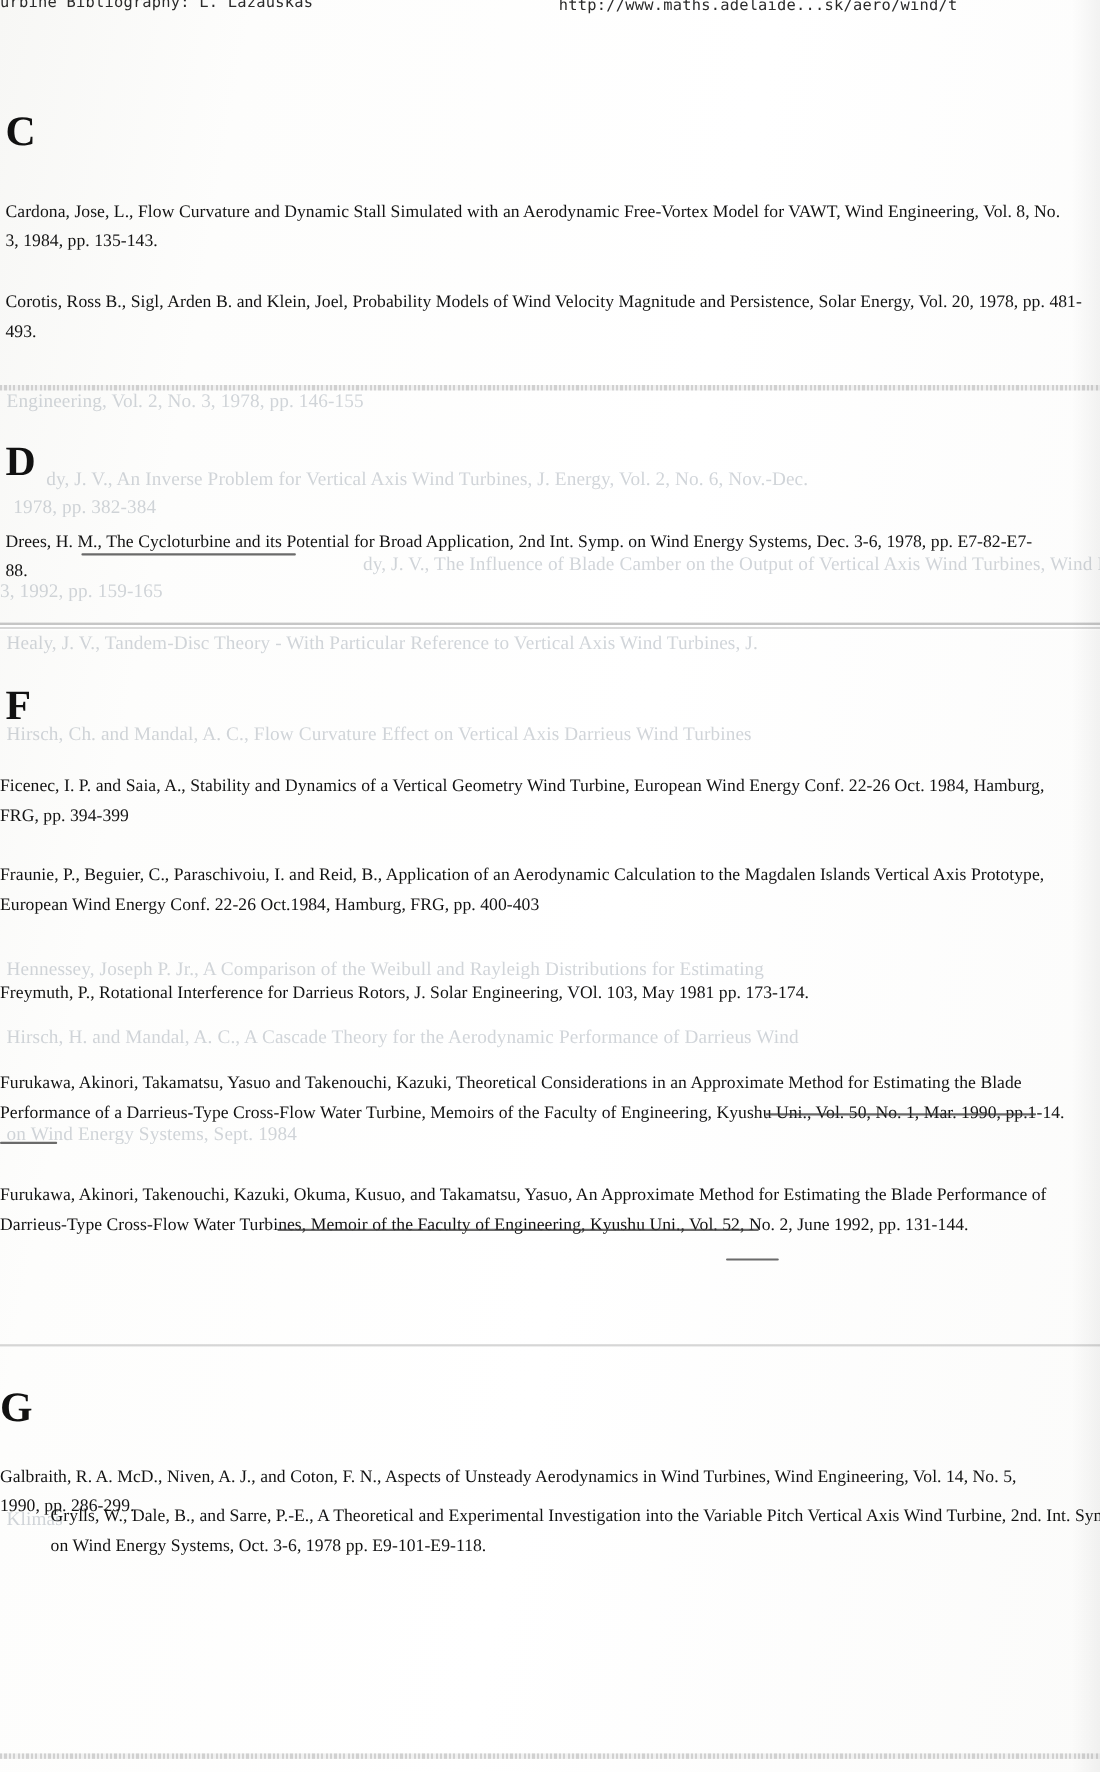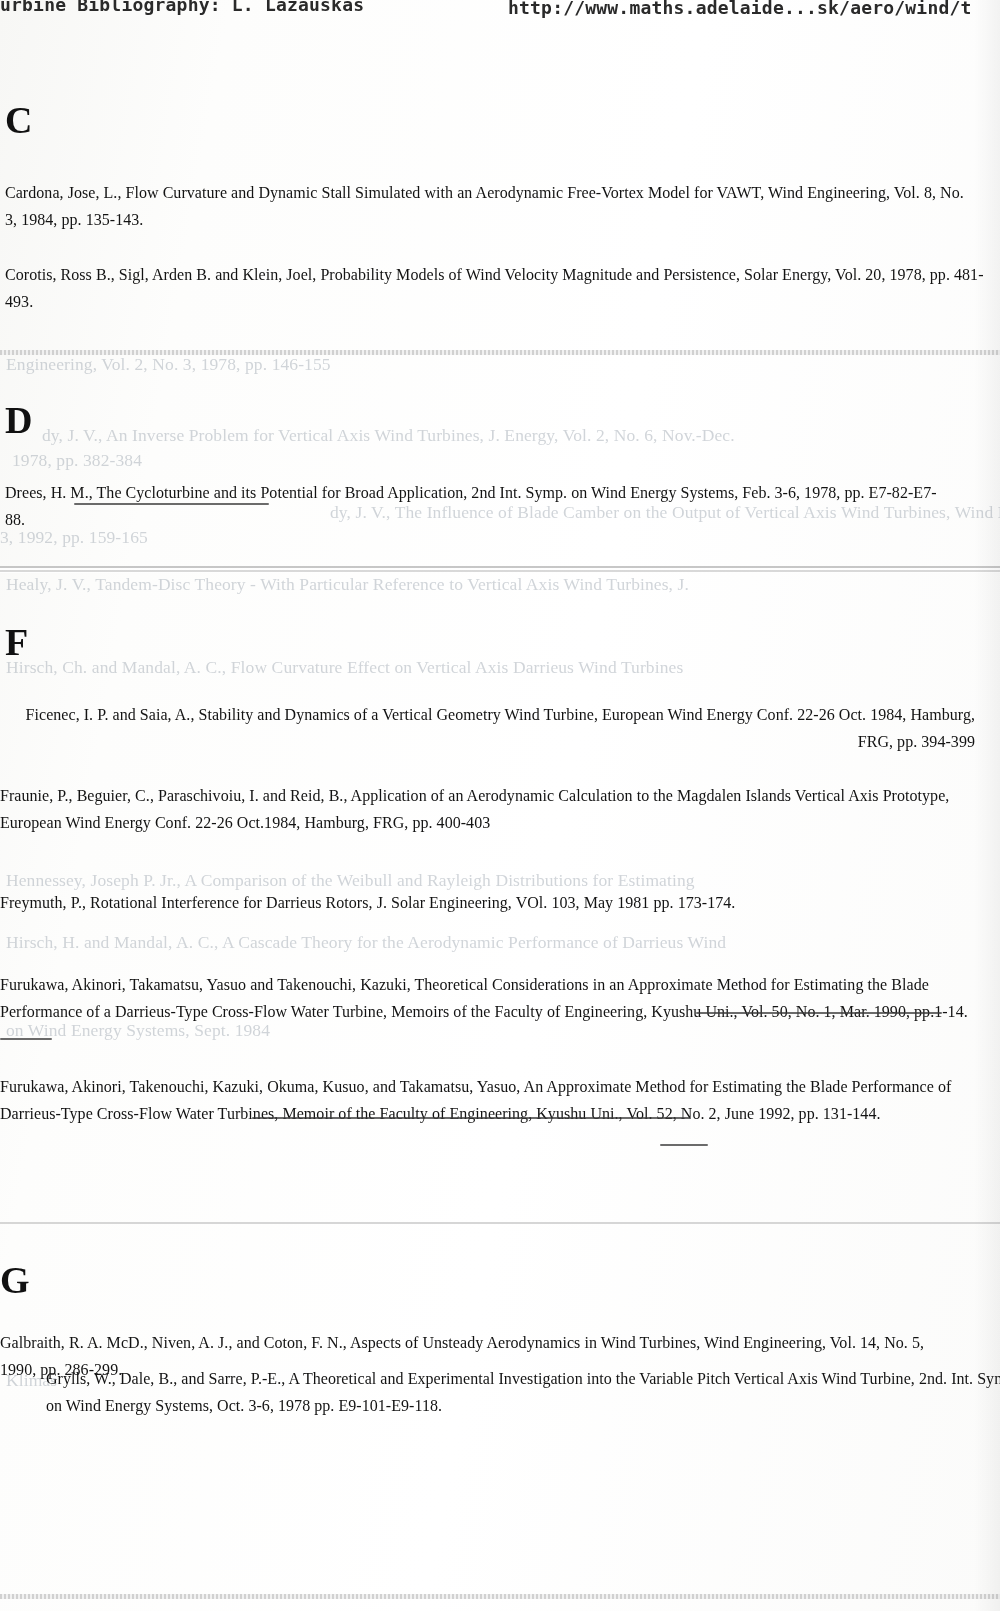--- a/index.html
+++ b/index.html
@@ -25,26 +25,25 @@
   }
 
   
   .print-header {
     position: absolute;
     top: 0px;
     left: 0px;
     right: 0px;
     height: 26px;
     font-family: "DejaVu Sans Mono", monospace;
-    font-size: 18px;
+    font-size: 14px;
     color: #2a2a2a;
     letter-spacing: 0.2px;
     white-space: nowrap;
     overflow: hidden;
-    font-weight: bold;
   }
   .print-header .ph-left {
     position: absolute;
     left: 0px;
     top: -6px;
   }
   .print-header .ph-right {
     position: absolute;
     left: 508px;
     top: -3px;
@@ -162,24 +161,24 @@
   <div class="rule thin" style="top:1222px;"></div>
   <div class="rule" style="top:1594px;"></div>
 
   <div class="content">
 
     <div class="letter" style="top:98px; left:5px;">C</div>
     <div class="entry" style="top:180px; left:5px; width:960px;">Cardona, Jose, L., Flow Curvature and Dynamic Stall Simulated with an Aerodynamic Free-Vortex Model for VAWT, Wind Engineering, Vol. 8, No. 3, 1984, pp. 135-143.</div>
     <div class="entry" style="top:262px; left:5px; width:985px;">Corotis, Ross B., Sigl, Arden B. and Klein, Joel, Probability Models of Wind Velocity Magnitude and Persistence, Solar Energy, Vol. 20, 1978, pp. 481-493.</div>
 
     <div class="letter" style="top:398px; left:5px;">D</div>
-    <div class="entry" style="top:480px; left:5px; width:950px;">Drees, H. M., The Cycloturbine and its Potential for Broad Application, 2nd Int. Symp. on Wind Energy Systems, Feb. 3-6, 1978, pp. E7-82-E7-88.</div>
+    <div class="entry" style="top:480px; left:5px; width:950px;">Drees, H. M., The Cycloturbine and its Potential for Broad Application, 2nd Int. Symp. on Wind Energy Systems, Dec. 3-6, 1978, pp. E7-82-E7-88.</div>
 
     <div class="letter" style="top:620px; left:5px;">F</div>
-    <div class="entry" style="top:702px; left:0px; width:975px;text-align:right;">Ficenec, I. P. and Saia, A., Stability and Dynamics of a Vertical Geometry Wind Turbine, European Wind Energy Conf. 22-26 Oct. 1984, Hamburg, FRG, pp. 394-399</div>
+    <div class="entry" style="top:702px; left:0px; width:975px;">Ficenec, I. P. and Saia, A., Stability and Dynamics of a Vertical Geometry Wind Turbine, European Wind Energy Conf. 22-26 Oct. 1984, Hamburg, FRG, pp. 394-399</div>
     <div class="entry" style="top:783px; left:0px; width:985px;">Fraunie, P., Beguier, C., Paraschivoiu, I. and Reid, B., Application of an Aerodynamic Calculation to the Magdalen Islands Vertical Axis Prototype, European Wind Energy Conf. 22-26 Oct.1984, Hamburg, FRG, pp. 400-403</div>
     <div class="entry" style="top:890px; left:0px; width:985px;">Freymuth, P., Rotational Interference for Darrieus Rotors, J. Solar Engineering, VOl. 103, May 1981 pp. 173-174.</div>
     <div class="entry" style="top:972px; left:0px; width:985px;">Furukawa, Akinori, Takamatsu, Yasuo and Takenouchi, Kazuki, Theoretical Considerations in an Approximate Method for Estimating the Blade Performance of a Darrieus-Type Cross-Flow Water Turbine, Memoirs of the Faculty of Engineering, Kyushu Uni., Vol. 50, No. 1, Mar. 1990, pp.1-14.</div>
     <div class="entry" style="top:1074px; left:0px; width:990px;">Furukawa, Akinori, Takenouchi, Kazuki, Okuma, Kusuo, and Takamatsu, Yasuo, An Approximate Method for Estimating the Blade Performance of Darrieus-Type Cross-Flow Water Turbines, Memoir of the Faculty of Engineering, Kyushu Uni., Vol. 52, No. 2, June 1992, pp. 131-144.</div>
 
     <div class="letter" style="top:1258px; left:0px;">G</div>
     <div class="entry" style="top:1330px; left:0px; width:960px;">Galbraith, R. A. McD., Niven, A. J., and Coton, F. N., Aspects of Unsteady Aerodynamics in Wind Turbines, Wind Engineering, Vol. 14, No. 5, 1990, pp. 286-299.</div>
     <div class="entry" style="top:1366px; left:0px; width:990px;padding-left:46px;">Grylls, W., Dale, B., and Sarre, P.-E., A Theoretical and Experimental Investigation into the Variable Pitch Vertical Axis Wind Turbine, 2nd. Int. Symp. on Wind Energy Systems, Oct. 3-6, 1978 pp. E9-101-E9-118.</div>
 
   </div>

